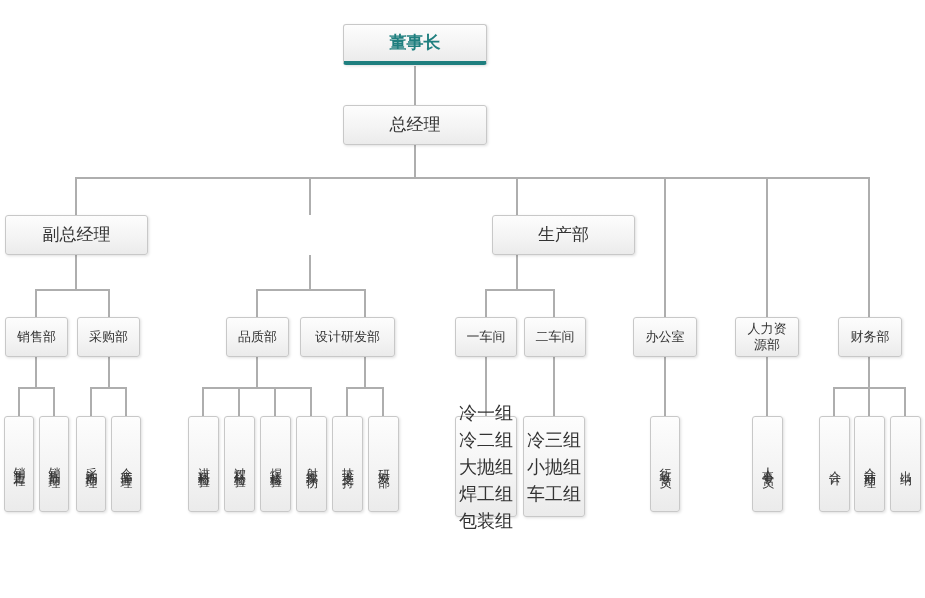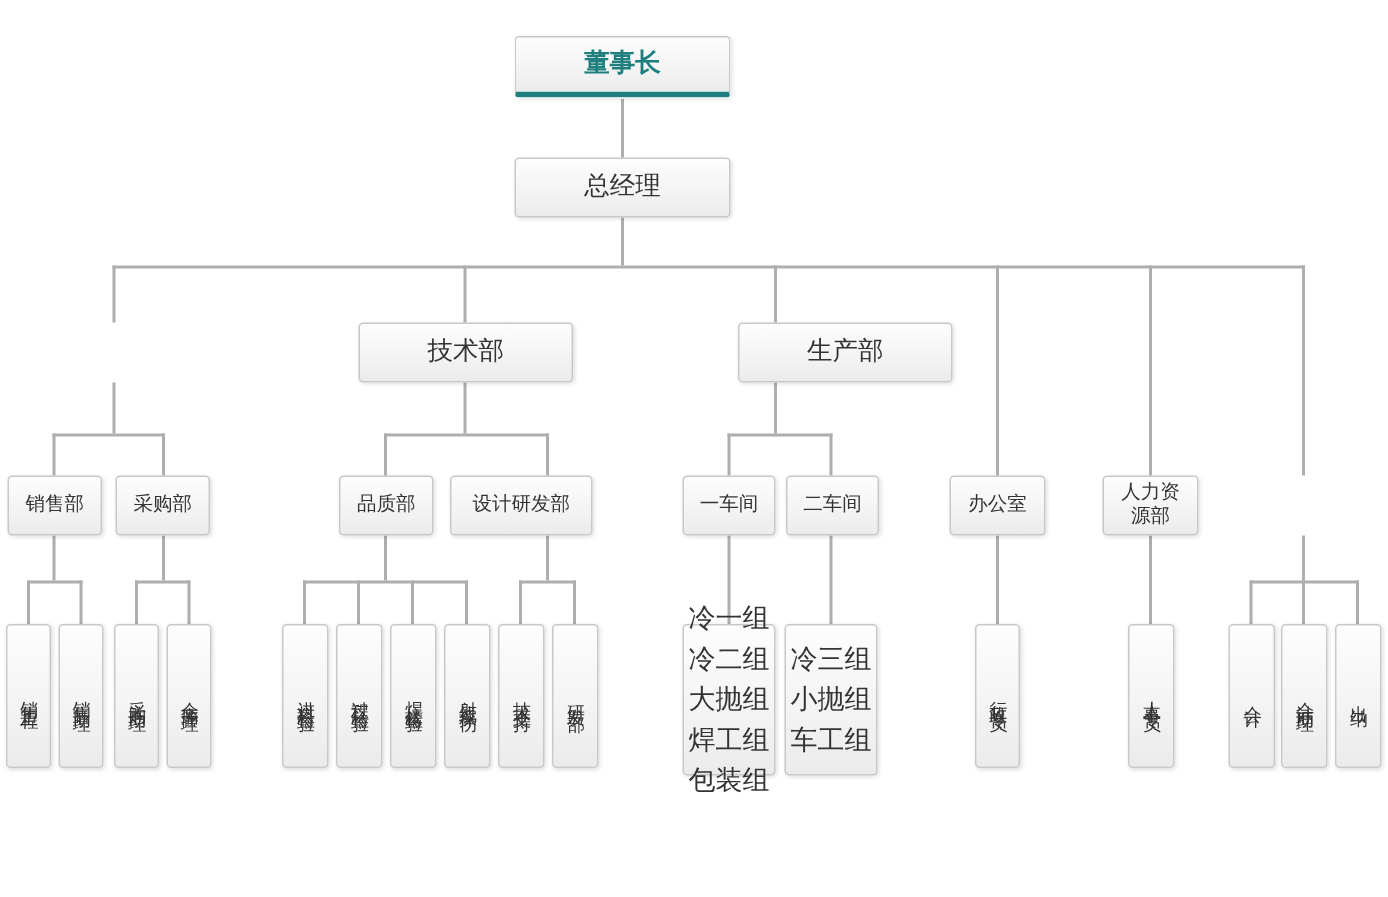--- a/index.html
+++ b/index.html
@@ -84,31 +84,32 @@
 
   <div class="line" style="left:868px;top:357px;width:2px;height:30px;"></div>
   <div class="line" style="left:833px;top:387px;width:73px;height:2px;"></div>
   <div class="line" style="left:833px;top:387px;width:2px;height:29px;"></div>
   <div class="line" style="left:868px;top:387px;width:2px;height:29px;"></div>
   <div class="line" style="left:904px;top:387px;width:2px;height:29px;"></div>
 
   <div class="node chairman" style="left:343px;top:24px;width:144px;height:41px;">董事长</div>
   <div class="node" style="left:343px;top:105px;width:144px;height:40px;text-align:right;">总经理</div>
 
-  <div class="node" style="left:239px;top:215px;width:143px;height:40px;">技术部</div>
+  <div class="node" style="left:5px;top:215px;width:143px;height:40px;">副总经理</div>
   <div class="node" style="left:446px;top:215px;width:143px;height:40px;margin-left:46px;">生产部</div>
 
   <div class="node small" style="left:5px;top:317px;width:63px;height:40px;">销售部</div>
   <div class="node small" style="left:77px;top:317px;width:63px;height:40px;">采购部</div>
   <div class="node small" style="left:226px;top:317px;width:63px;height:40px;">品质部</div>
   <div class="node small" style="left:300px;top:317px;width:95px;height:40px;">设计研发部</div>
   <div class="node small" style="left:455px;top:317px;width:62px;height:40px;">一车间</div>
   <div class="node small" style="left:524px;top:317px;width:62px;height:40px;">二车间</div>
   <div class="node small" style="left:633px;top:317px;width:64px;height:40px;">办公室</div>
   <div class="node small wrap" style="left:735px;top:317px;width:64px;height:40px;">人力资源部</div>
+  <div class="node small" style="left:838px;top:317px;width:64px;height:40px;">财务部</div>
 
   <div class="node vtext" style="left:4px;top:416px;width:30px;height:96px;">销售工程</div>
   <div class="node vtext" style="left:39px;top:416px;width:30px;height:96px;">销售助理</div>
   <div class="node vtext" style="left:76px;top:416px;width:30px;height:96px;">采购助理</div>
   <div class="node vtext" style="left:111px;top:416px;width:30px;height:96px;">仓库管理</div>
   <div class="node vtext" style="left:188px;top:416px;width:31px;height:96px;">进料检验</div>
   <div class="node vtext" style="left:224px;top:416px;width:31px;height:96px;">过程检验</div>
   <div class="node vtext" style="left:260px;top:416px;width:31px;height:96px;">焊接检验</div>
   <div class="node vtext" style="left:296px;top:416px;width:31px;height:96px;">射线探伤</div>
   <div class="node vtext" style="left:332px;top:416px;width:31px;height:96px;">技术支持</div>

